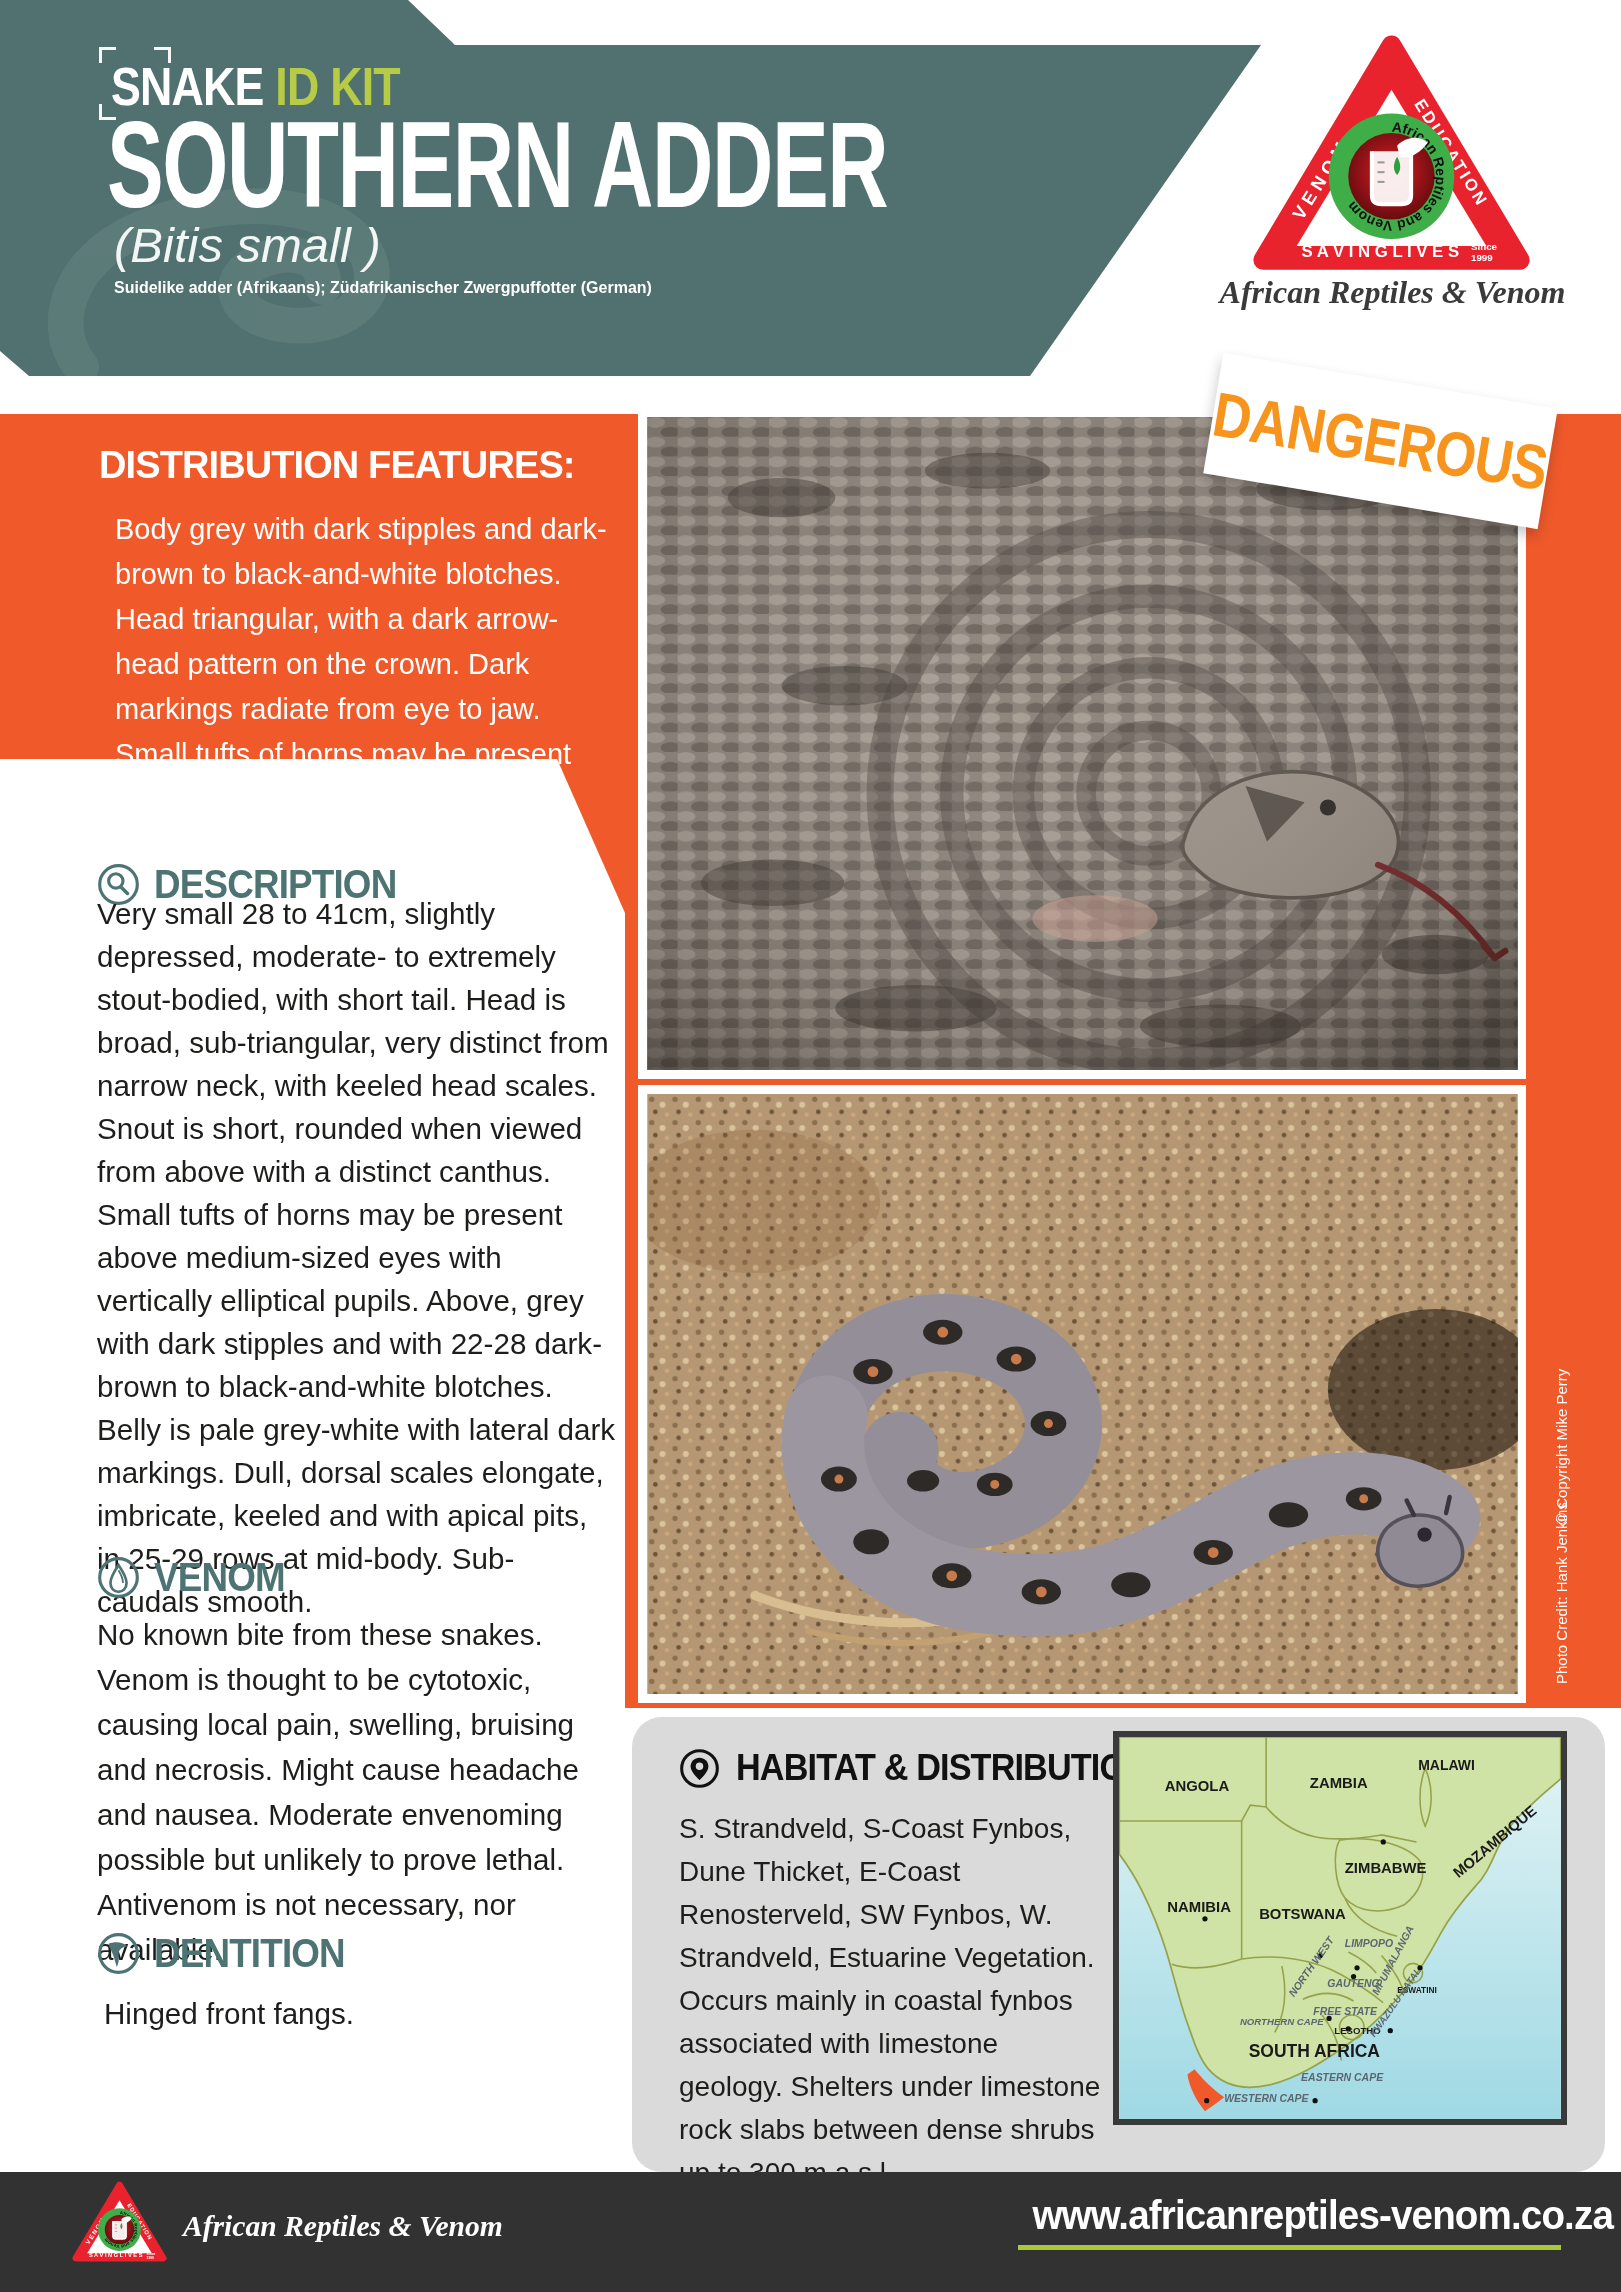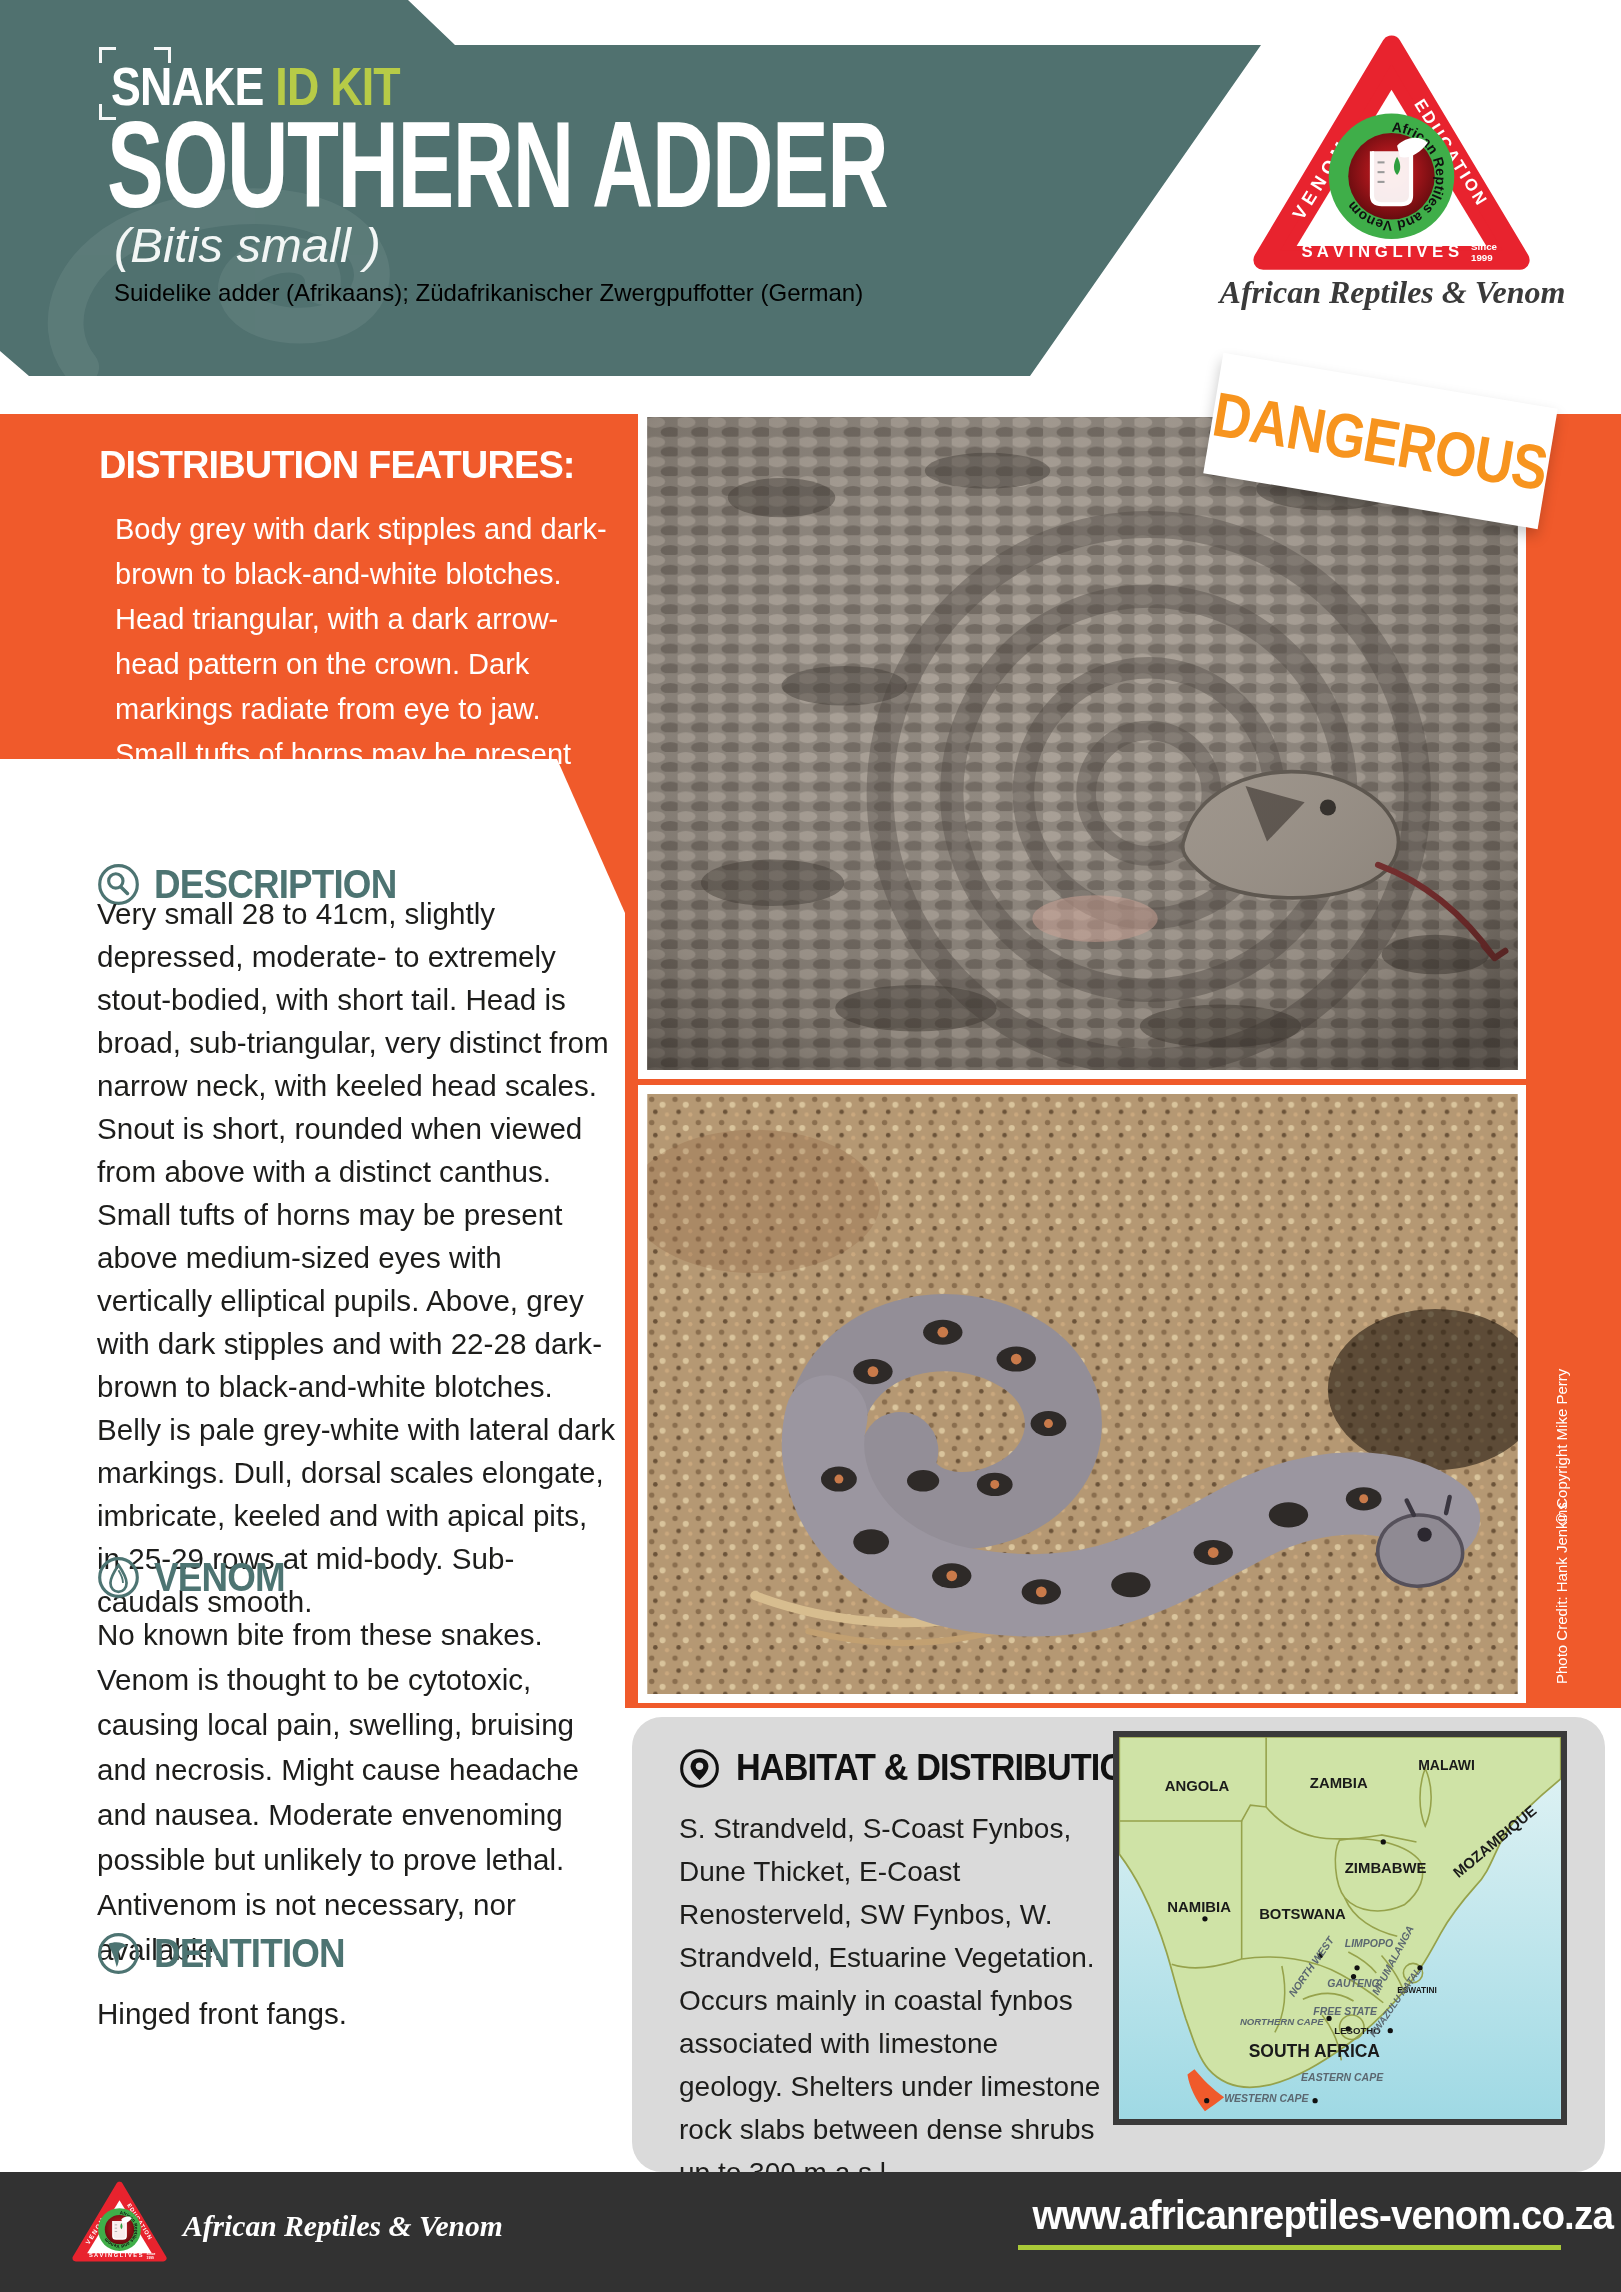--- a/index.html
+++ b/index.html
@@ -13,21 +13,21 @@
   .bracket{position:absolute;width:14.3px;height:12.5px;opacity:.95;}
   .b-tl{left:99px;top:47px;border-left:3.6px solid #fff;border-top:3.6px solid #fff;}
   .b-tr{left:154px;top:47px;border-right:3.6px solid #fff;border-top:3.6px solid #fff;}
   .b-bl{left:99px;top:104px;border-left:3.6px solid #fff;border-bottom:3.6px solid #fff;}
   .kicker{position:absolute;left:111px;top:56px;font-size:52px;font-weight:bold;white-space:nowrap;
     transform:scale(.86,1.02);transform-origin:left top;letter-spacing:-0.9px;}
   .kicker .w{color:#ffffff;} .kicker .g{color:#b7cb47;}
   .title{position:absolute;left:107px;top:104px;font-size:109px;font-weight:800;color:#fff;line-height:1;
     white-space:nowrap;transform:scale(.78,1.12);transform-origin:left top;letter-spacing:-1.8px;}
   .sci{position:absolute;left:114px;top:217px;font-size:49px;font-style:italic;font-weight:300;color:#f2f6f5;}
-  .subtitle{position:absolute;left:114px;top:279px;font-size:24px;font-weight:normal;color:#000000;letter-spacing:0;}
+  .subtitle{position:absolute;left:114px;top:279px;font-size:16px;font-weight:bold;color:#ffffff;letter-spacing:0;}
 
   
   .logo-wrap{position:absolute;left:1252px;top:34px;width:279px;height:240px;}
   .brand-text{position:absolute;left:1218px;top:274px;width:349px;text-align:center;
     font-family:"Liberation Serif",serif;font-style:italic;font-weight:bold;font-size:32px;color:#3a3a3a;}
 
   
   .orange-band{position:absolute;left:0;top:414px;width:1621px;height:1294px;background:#f05a2b;}
   .identify{position:absolute;left:99px;top:444px;width:537px;color:#fff;}
   .identify h2{margin:0 0 19.7px 0;font-size:38px;letter-spacing:-0.9px;}
@@ -38,21 +38,21 @@
     clip-path:polygon(0 0,557px 0,625px 154px,625px 967px,0 967px);}
 
   .section-head{position:absolute;display:flex;align-items:center;gap:14.3px;color:#4d7472;}
   .section-head .txt{font-size:40px;font-weight:800;letter-spacing:-0.9px;transform:scaleX(.92);transform-origin:left center;white-space:nowrap;}
   .body-text{position:absolute;font-size:29.6px;line-height:43px;color:#1d1d1b;}
   #desc-head{left:97px;top:831px;margin-top:31px;}
   #desc-body{left:97px;top:892px;width:519px;}
   #venom-head{left:97px;top:1555px;}
   #venom-body{left:97px;top:1612px;width:519px;line-height:45px;}
   #dent-head{left:97px;top:1931px;}
-  #dent-body{left:97px;top:1992px;width:519px;}
+  #dent-body{left:104px;top:1992px;width:519px;}
 
   
   .photo{position:absolute;left:638px;width:888px;background:#fff;border:9px solid #fff;box-sizing:border-box;}
   #photo1{top:408px;height:671px;}
   #photo2{top:1085px;height:618px;}
   .photo svg{display:block;}
 
   
   .ribbon{position:absolute;left:1211px;top:380px;width:339px;height:122px;background:#ffffff;
     transform:rotate(9.5deg);box-shadow:0 7.2px 14.3px rgba(0,0,0,.22);display:flex;align-items:center;justify-content:center;}

